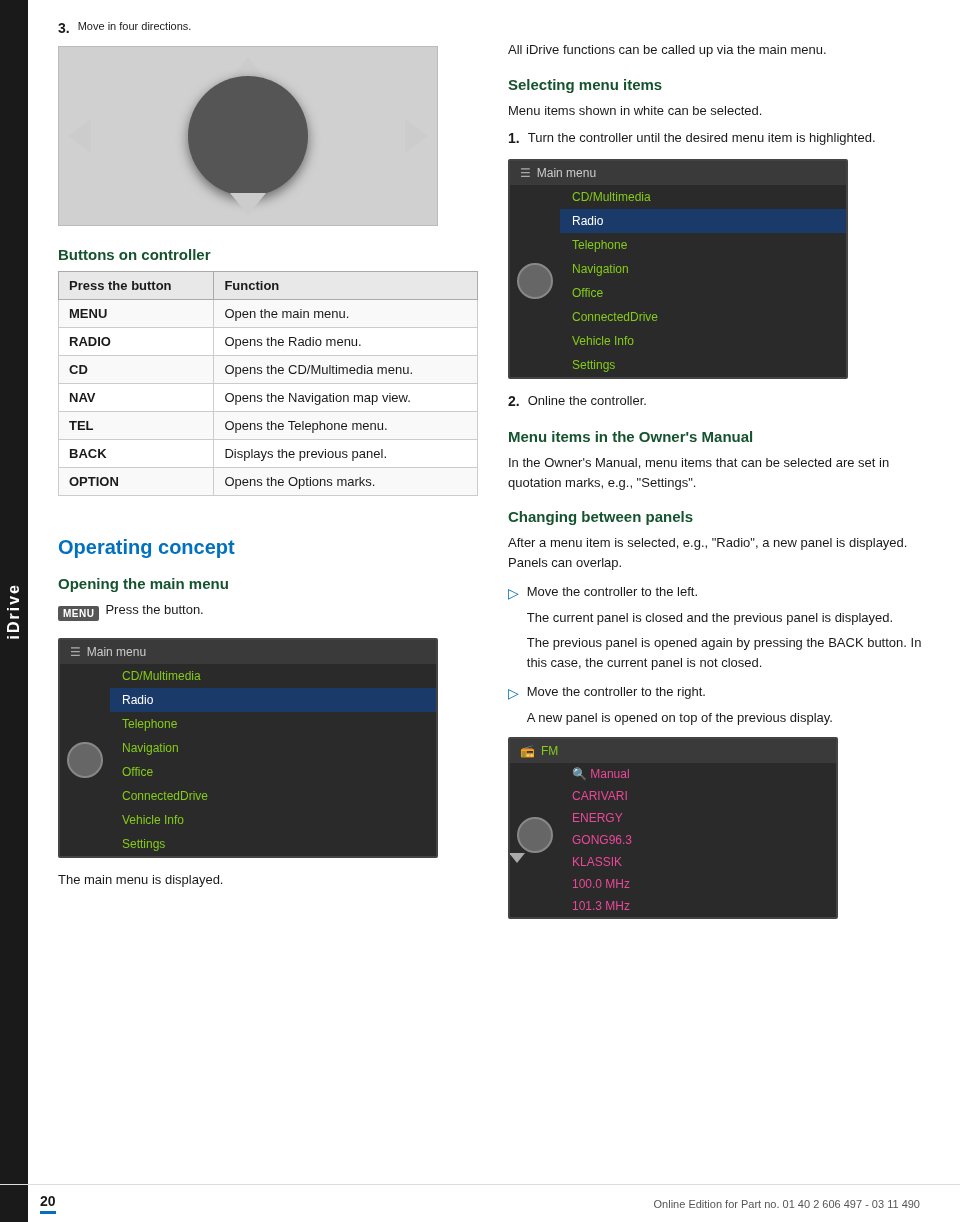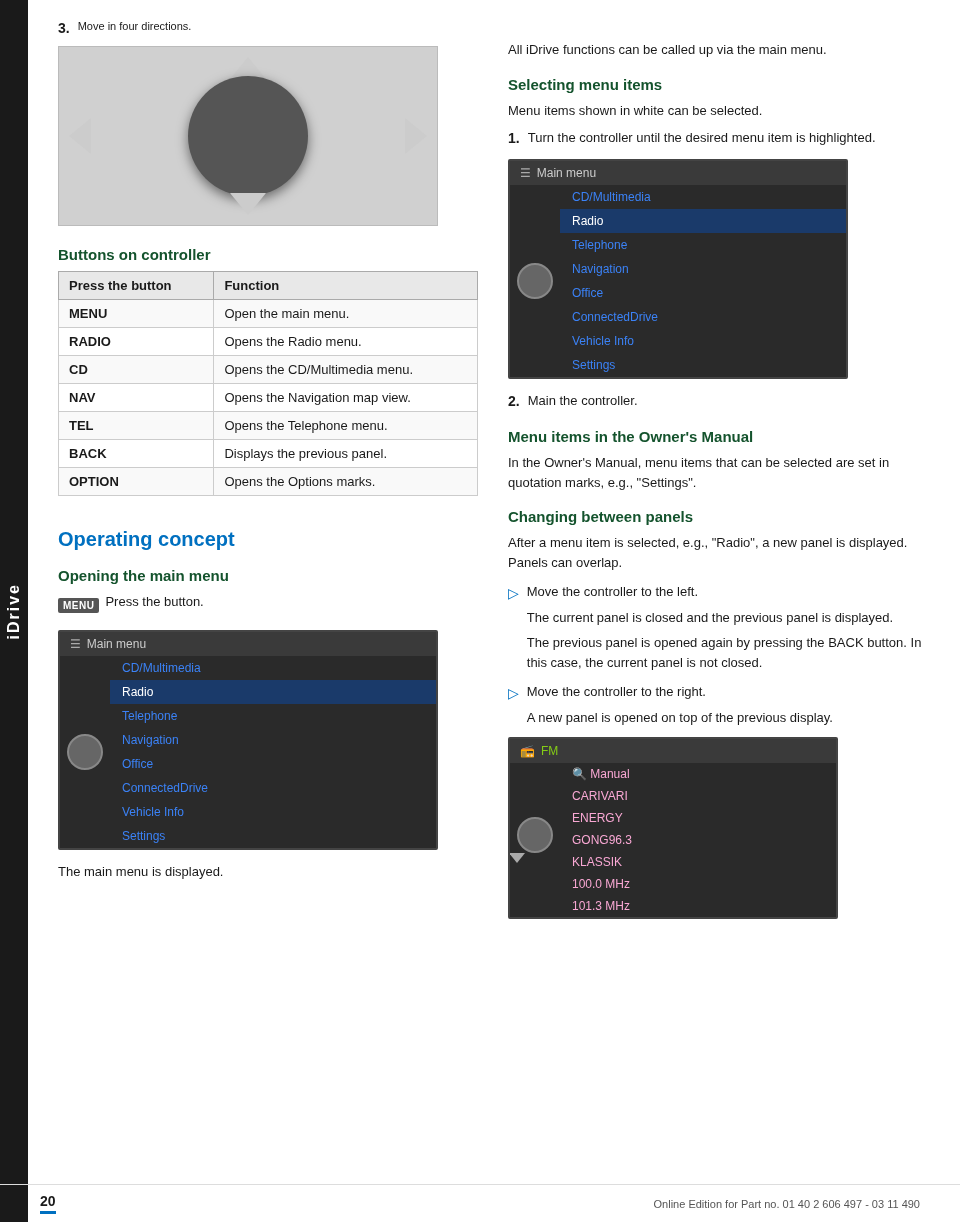--- a/index.html
+++ b/index.html
@@ -163,21 +163,21 @@
     }
     .buttons-table tr:nth-child(even) td {
       background: #fff;
     }
 
     
     .main-section-heading {
       color: #0070c0;
       font-size: 20px;
       font-weight: bold;
-      margin: 32px 0 12px 0;
+      margin: 40px 0 12px 0;
     }
 
     
     .menu-badge {
       display: inline-block;
       background: #555;
       color: #fff;
       font-size: 10px;
       font-weight: bold;
       padding: 2px 5px;
@@ -227,21 +227,21 @@
       background: #666;
       border-radius: 50%;
       border: 2px solid #888;
     }
     .screen-items {
       flex: 1;
     }
     .screen-item {
       padding: 5px 12px;
       font-size: 12px;
-      color: #3b82f6;
+      color: #84cc16;
     }
     .screen-item.active {
       background: #1a3a6a;
       color: #fff;
     }
 
     .small-text {
       font-size: 13px;
       line-height: 1.5;
       margin-bottom: 8px;
@@ -341,21 +341,21 @@
       border-left: 8px solid transparent;
       border-right: 8px solid transparent;
       border-top: 10px solid #aaa;
     }
     .fm-items {
       flex: 1;
     }
     .fm-item {
       padding: 4px 12px;
       font-size: 12px;
-      color: #f9a8d4;
+      color: #ec4899;
     }
 
     
     .footer {
       position: absolute;
       bottom: 0;
       left: 0;
       right: 0;
       display: flex;
       align-items: center;
@@ -505,21 +505,21 @@
             <div class="screen-item">Office</div>
             <div class="screen-item">ConnectedDrive</div>
             <div class="screen-item">Vehicle Info</div>
             <div class="screen-item">Settings</div>
           </div>
       </div>
     </div>
 
     <div class="numbered-step">
       <span class="step-number">2.</span>
-      <span>Main the controller.</span>
+      <span>Online the controller.</span>
     </div>
 
     <div class="section-heading">Menu items in the Owner's Manual</div>
     <p class="small-text">In the Owner's Manual, menu items that can be selected are set in quotation marks, e.g., "Settings".</p>
 
     <div class="section-heading">Changing between panels</div>
     <p class="small-text">After a menu item is selected, e.g., "Radio", a new panel is displayed. Panels can overlap.</p>
 
     <div class="bullet-item">
       <span class="bullet-arrow">▷</span>

